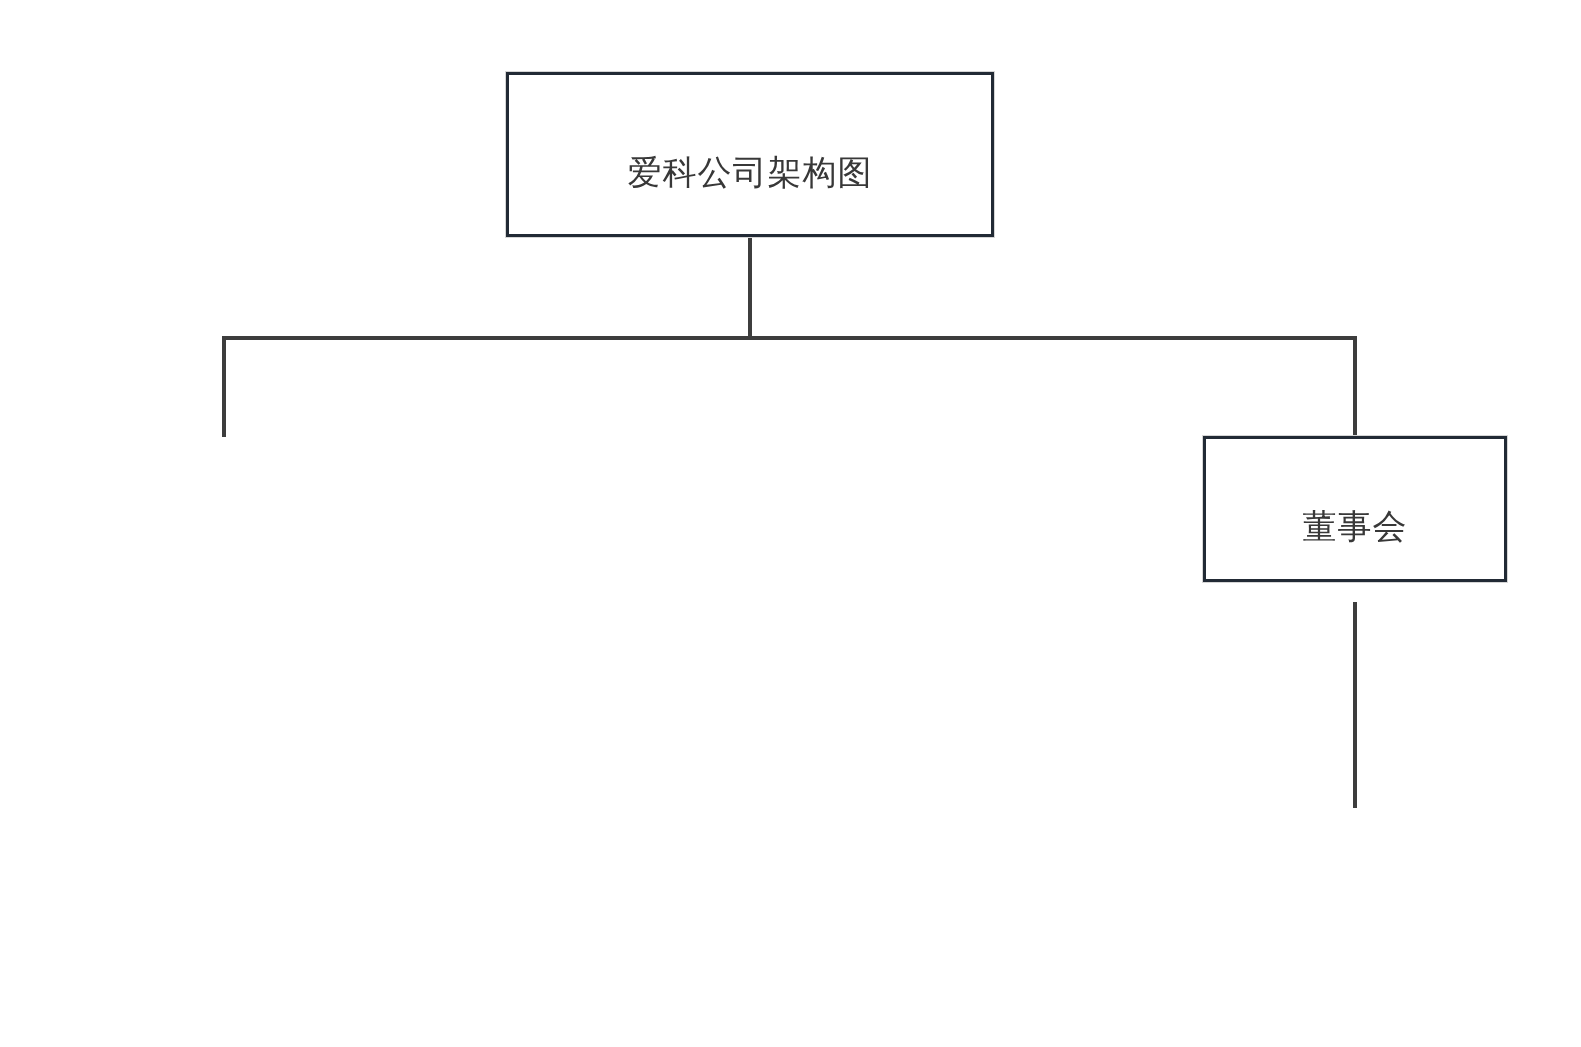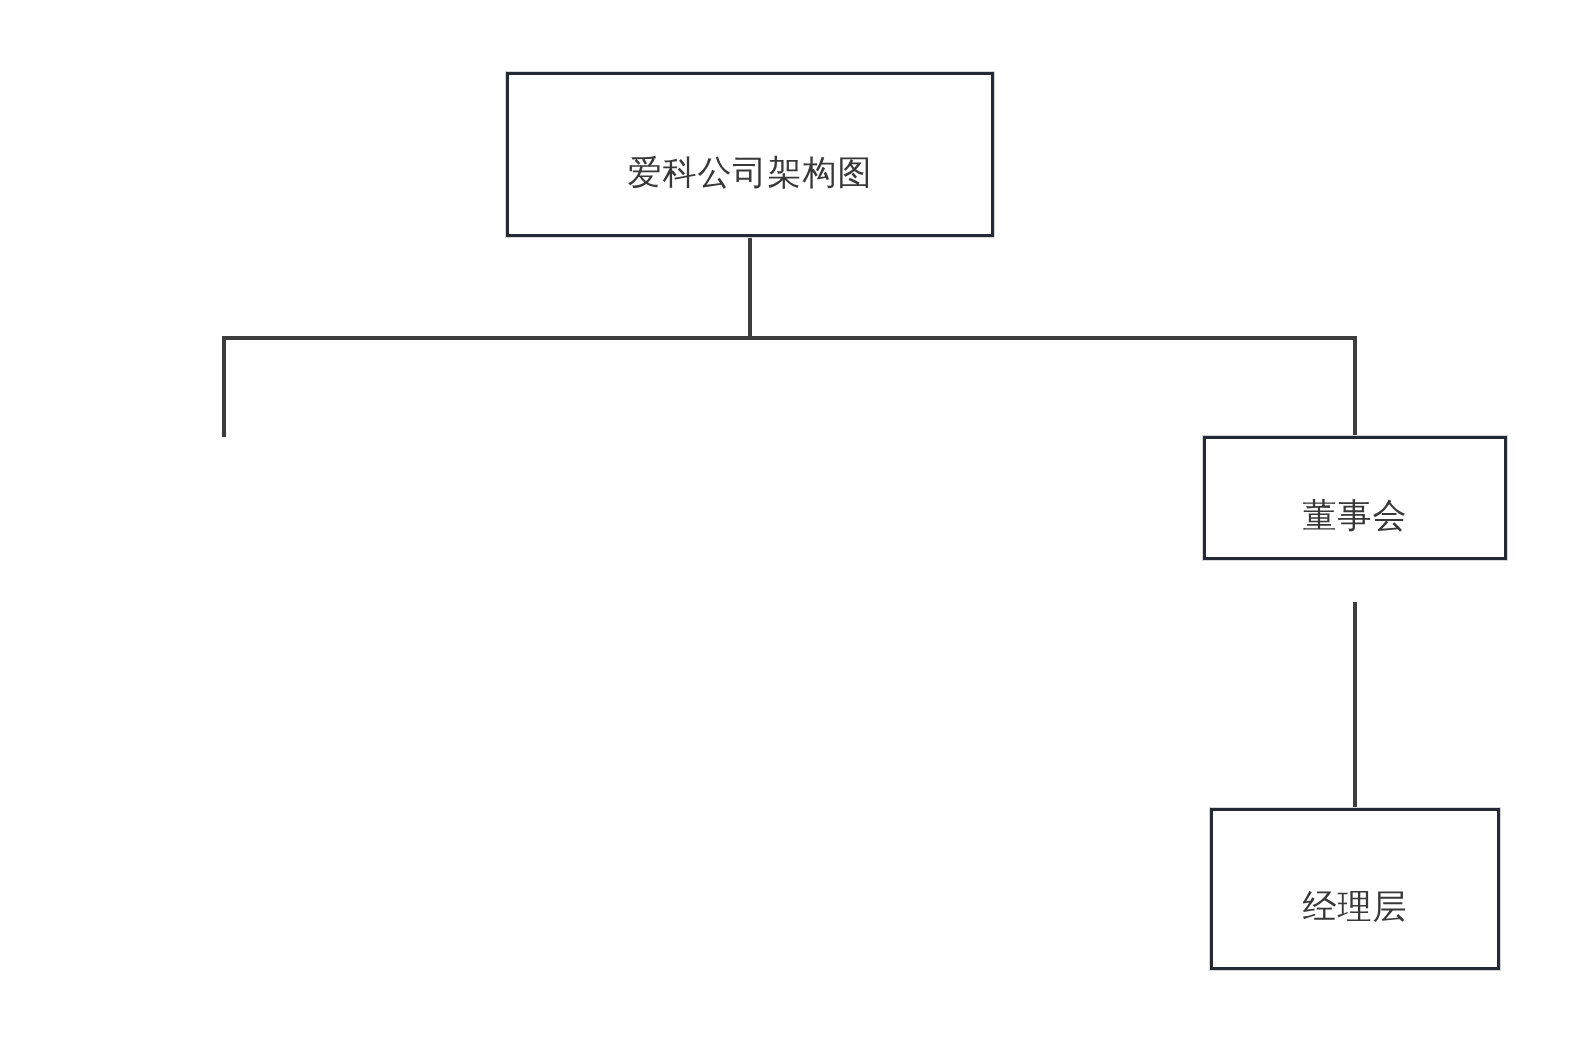--- a/index.html
+++ b/index.html
@@ -37,21 +37,21 @@
     font-size: 34px;
     color: var(--text);
     letter-spacing: 1px;
     white-space: nowrap;
     line-height: 1;
     user-select: none;
     margin-top: 34px;
   }
   .node-root   { left: 506px;  top: 72px;  width: 488px; height: 165px; }
   .node-party  { left: 73px;   top: 437px; width: 302px; height: 165px; }
-  .node-board  { left: 1203px; top: 436px; width: 304px; height: 124px; }
+  .node-board  { left: 1203px; top: 436px; width: 304px; height: 146px; }
   .node-mgmt   { left: 1210px; top: 808px; width: 290px; height: 162px; }
 
   .edge {
     position: absolute;
     background: var(--connector);
   }
   
   .edge-root-stem     { left: 748px;  top: 237px; width: 4px;    height: 103px; }
   
   .edge-horizontal    { left: 222px;  top: 336px; width: 1135px; height: 4px; }
@@ -75,17 +75,14 @@
 
   <div class="node node-root">
     <span class="label">爱科公司架构图</span>
   </div>
 
 
   <div class="node node-board">
     <span class="label">董事会</span>
   </div>
 
-  <div class="node node-mgmt">
-    <span class="label">经理层</span>
-  </div>
 
 </div>
 
 </body></html>

